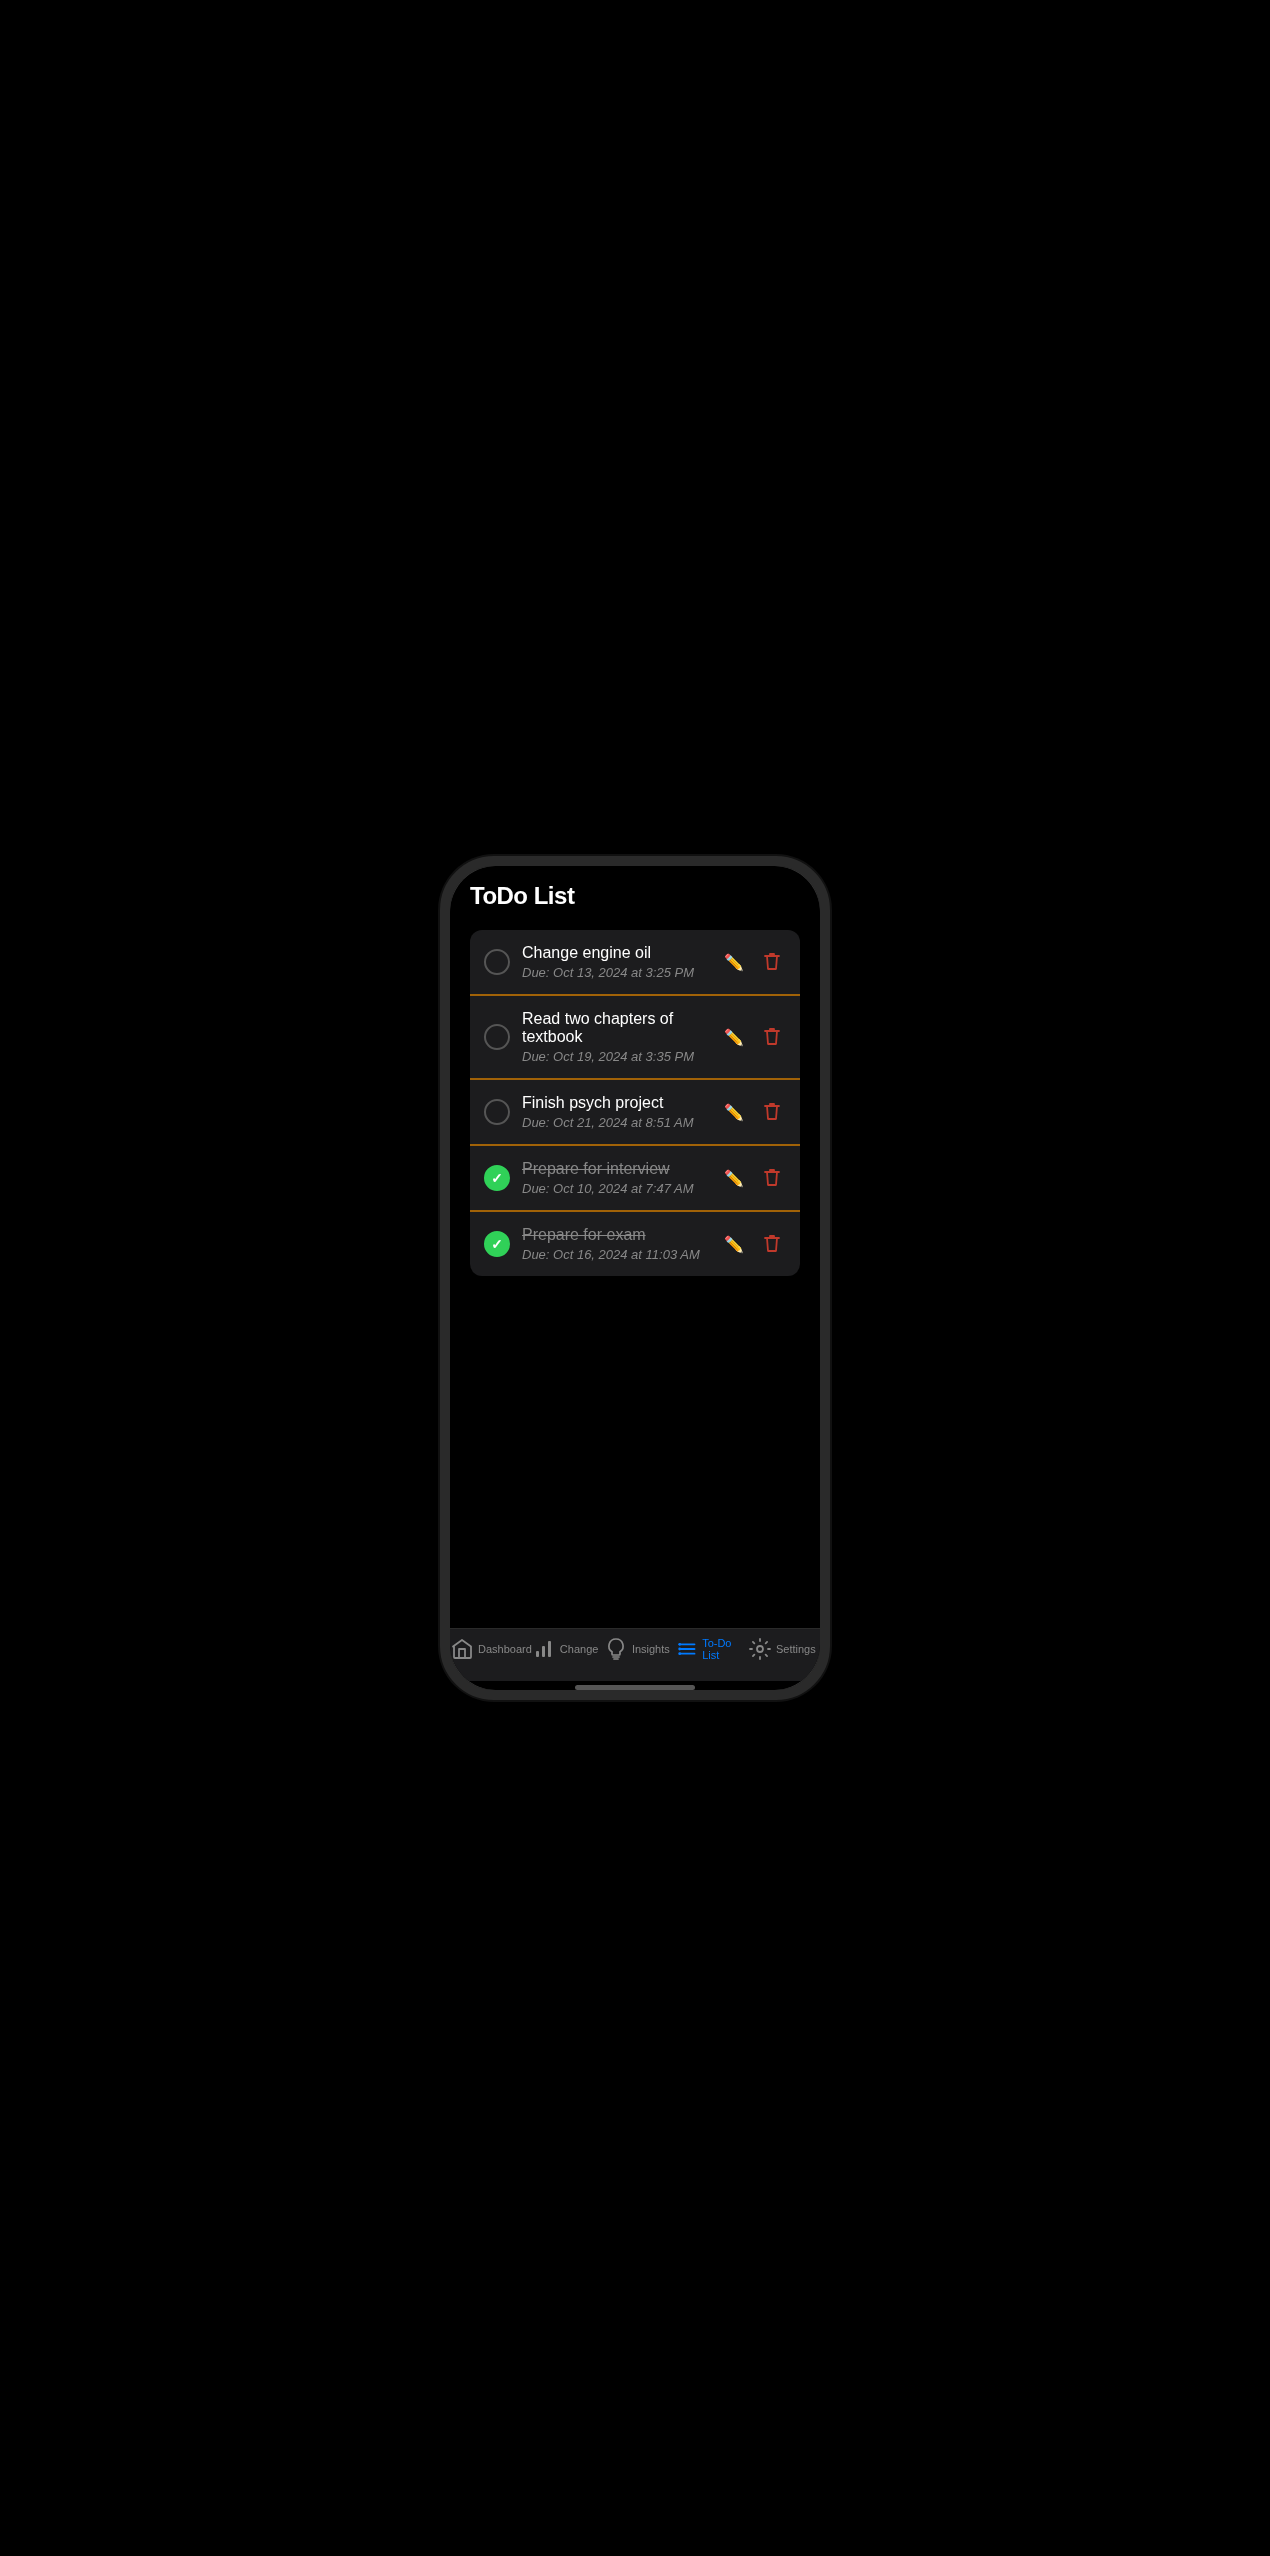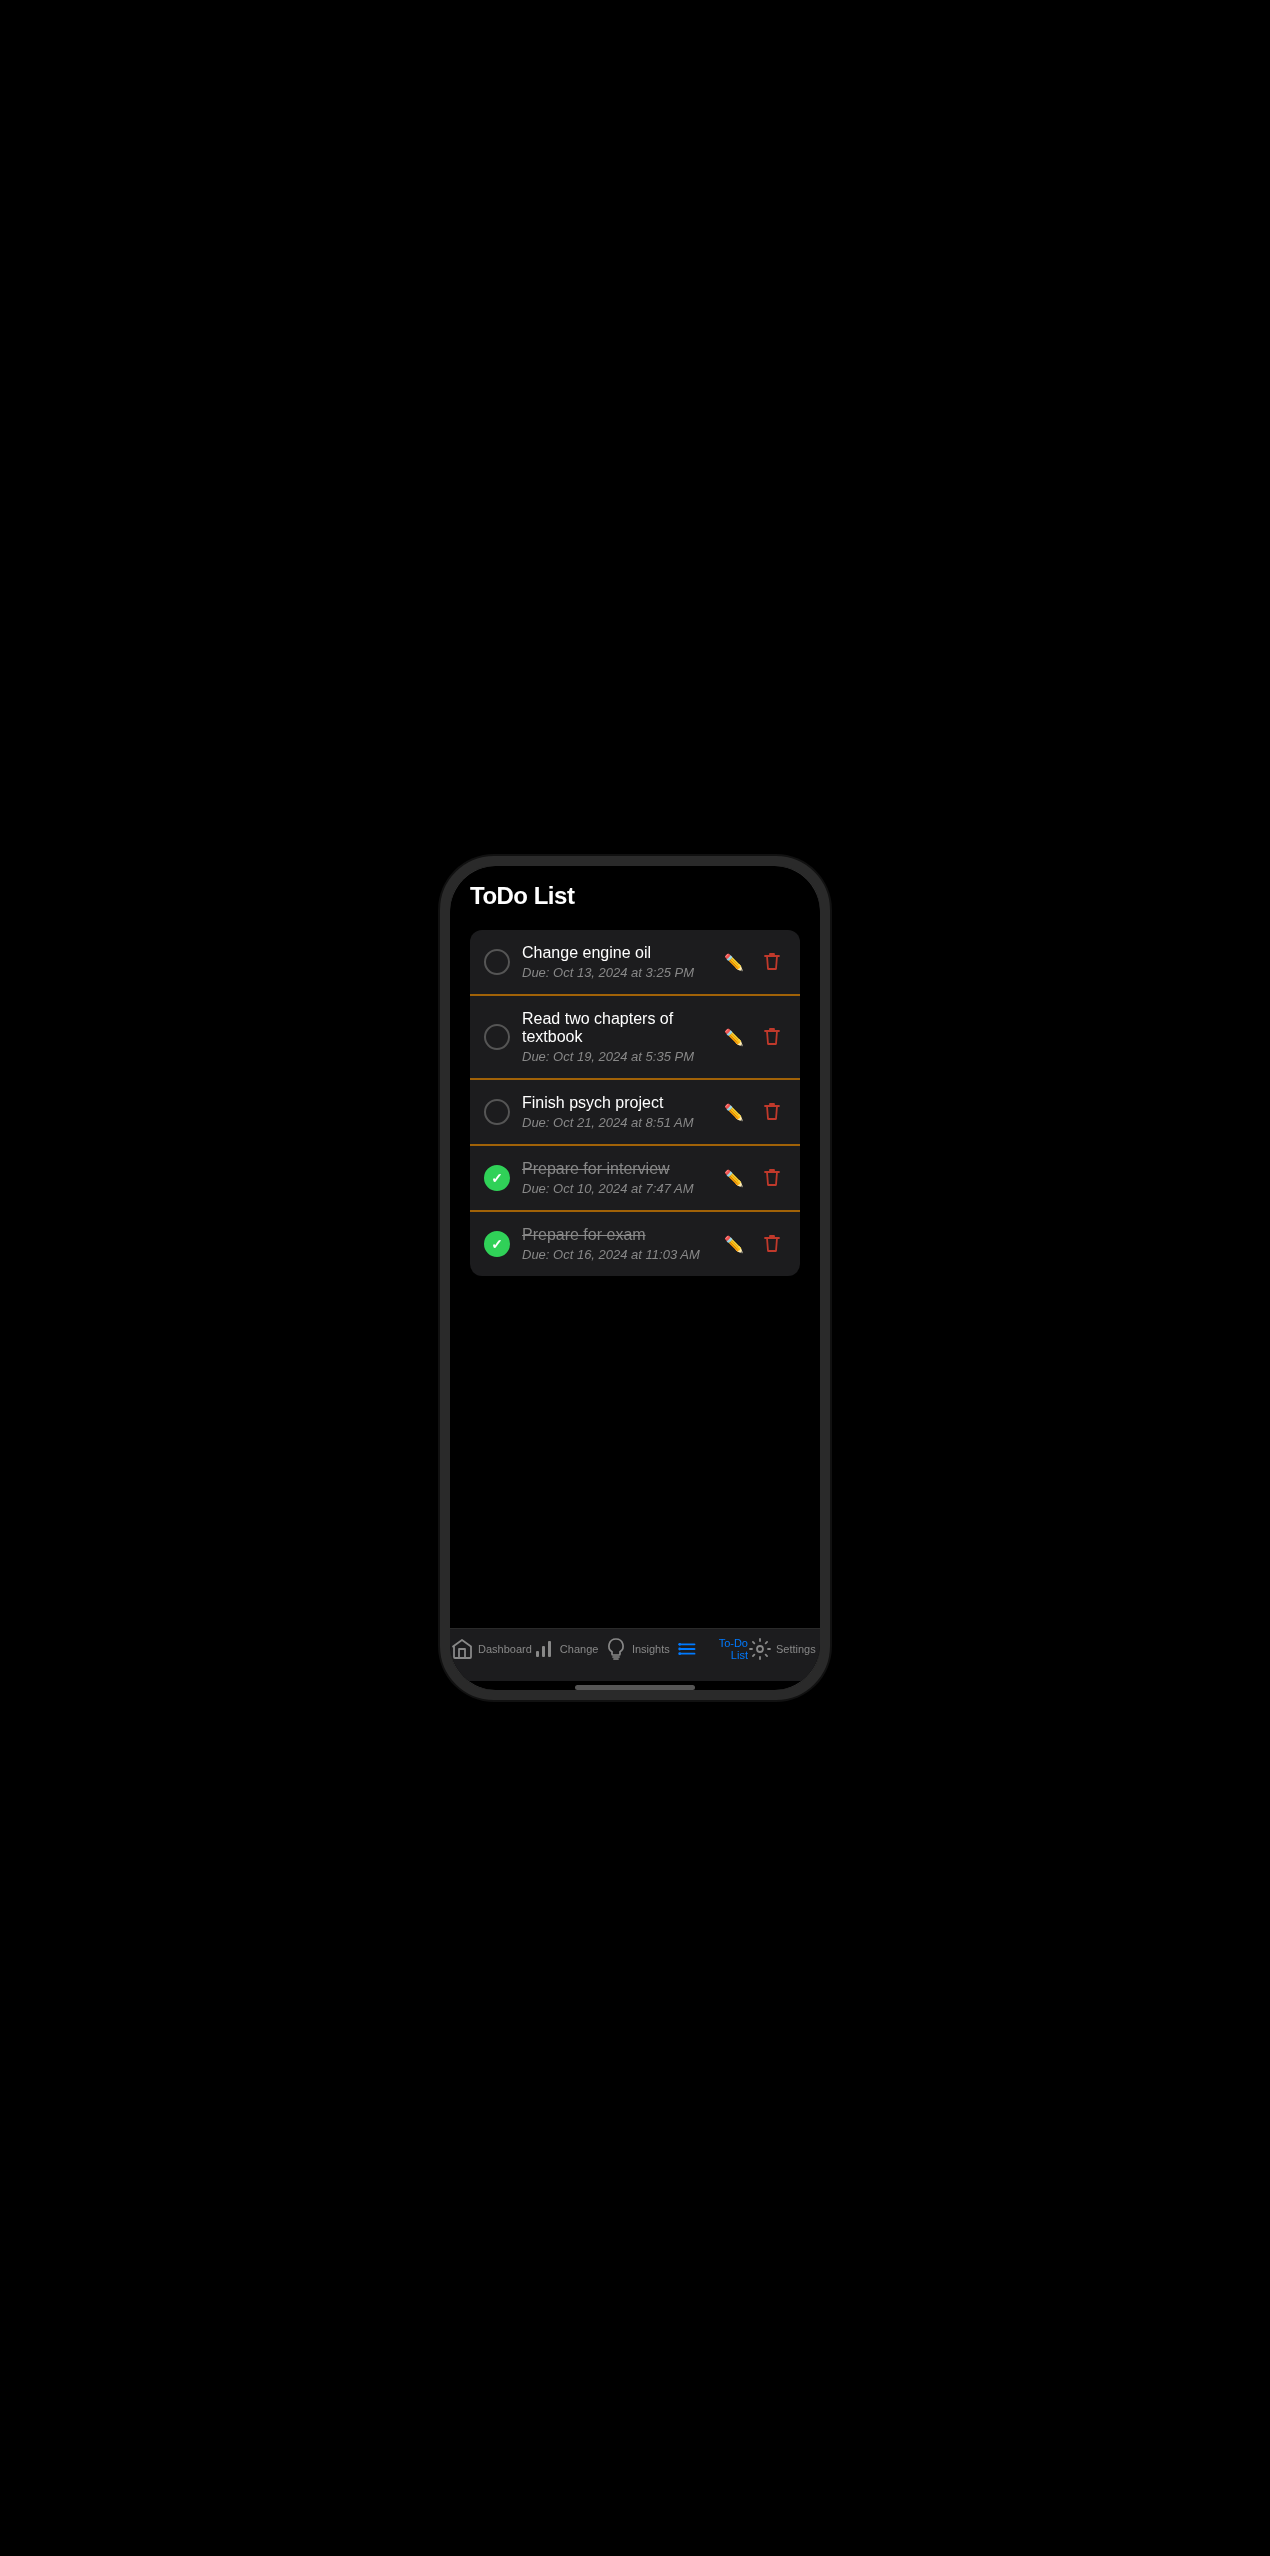--- a/index.html
+++ b/index.html
@@ -294,21 +294,20 @@
       cursor: pointer;
       flex: 1;
     }
     .tab-label {
       font-size: 11px;
       font-weight: 400;
     }
     .tab-item.active .tab-icon,
     .tab-item.active .tab-label {
       color: #007aff;
-      text-align: right;
     }
     .tab-item:not(.active) .tab-icon,
     .tab-item:not(.active) .tab-label {
       color: #888;
     }
 
     .home-indicator {
       width: 120px;
       height: 5px;
       background: #555;
@@ -347,21 +346,21 @@
                 <path d="M3 6h14M8 6V4h4v2M5 6l1 13h8l1-13H5z" stroke="#c0392b" stroke-width="1.8" stroke-linecap="round" stroke-linejoin="round"></path>
               </svg>
             </button>
           </div>
         </div>
 
         <div class="task-item">
           <div class="task-checkbox"></div>
           <div class="task-info">
             <div class="task-name">Read two chapters of textbook</div>
-            <div class="task-due">Due: Oct 19, 2024 at 5:35 PM</div>
+            <div class="task-due">Due: Oct 19, 2024 at 3:35 PM</div>
           </div>
           <div class="task-actions">
             <button class="edit-btn">
               <span class="edit-icon">✏️</span>
             </button>
             <button class="delete-btn">
               <svg width="20" height="22" viewBox="0 0 20 22" fill="none">
                 <path d="M3 6h14M8 6V4h4v2M5 6l1 13h8l1-13H5z" stroke="#c0392b" stroke-width="1.8" stroke-linecap="round" stroke-linejoin="round"></path>
               </svg>
             </button>

